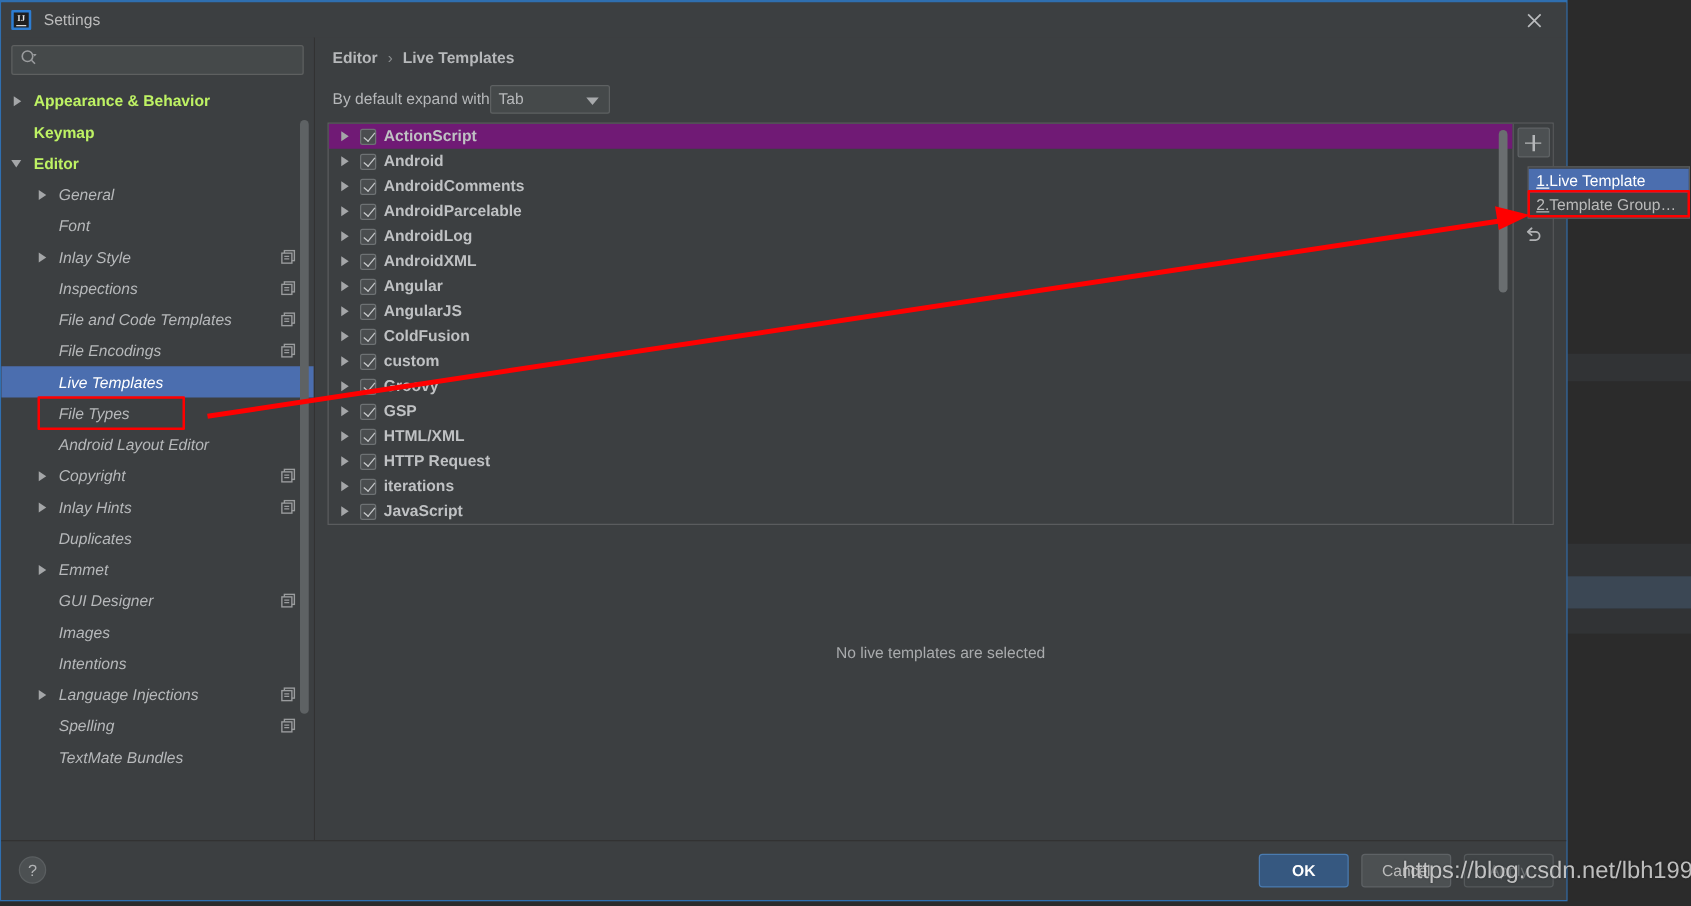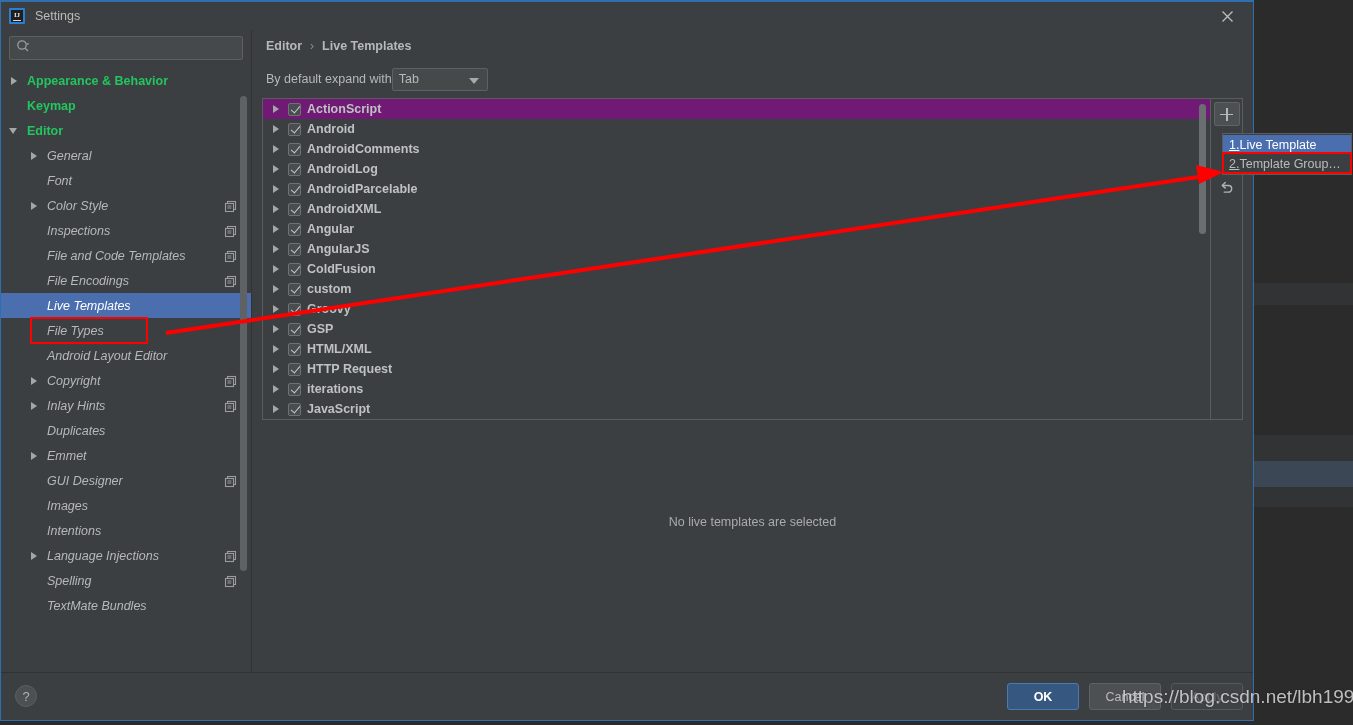--- a/index.html
+++ b/index.html
@@ -104,21 +104,21 @@
   }
   .tree-row .arrow.open::before {
     content: ""; position: absolute; left: 0px; top: 3px;
     border-top: 6px solid #a4a6a8;
     border-left: 4.5px solid transparent;
     border-right: 4.5px solid transparent;
   }
   .tree-row .label { font-size: 12.5px; color: #b6b8ba; }
   .tree-row.lvl0 { padding-left: 8px; }
   .tree-row.lvl1 { padding-left: 28px; font-style: italic; }
-  .tree-row.bold .label { font-weight: bold; color: #22c55e; }
+  .tree-row.bold .label { font-weight: bold; color: #bef264; }
   .tree-row.selected { background: #4b6eaf; }
   .tree-row.selected .label { color: #ffffff; }
   .tree-row .copy-icon { position: absolute; right: 14px; top: 6px; }
   .tree-row .spacer-arrow { width: 12px; flex: 0 0 12px; }
 
   
   .left-scrollbar {
     position: absolute; right: 2px; top: 66px; width: 7px; height: 475px;
     background: #5e6264; border-radius: 4px;
   }
@@ -345,21 +345,21 @@
             <div class="tree-row lvl1">
               <span class="arrow closed"></span>
               <span class="label" style="margin-left: 6px;">General</span>
             </div>
             <div class="tree-row lvl1">
               <span class="spacer-arrow"></span>
               <span class="label" style="margin-left: 6px;">Font</span>
             </div>
             <div class="tree-row lvl1">
               <span class="arrow closed"></span>
-              <span class="label" style="margin-left: 6px;">Color Style</span>
+              <span class="label" style="margin-left: 6px;">Inlay Style</span>
               <span class="copy-icon"><svg width="13" height="13" viewBox="0 0 13 13" aria-hidden="true">
                   <rect x="3.5" y="1.5" width="8" height="8" stroke="#9a9c9e" stroke-width="1.1" fill="none"></rect>
                   <rect x="1.5" y="3.5" width="8" height="8" stroke="#9a9c9e" stroke-width="1.1" fill="#3c3f41"></rect>
                   <path d="M3.4 6 h4 M3.4 8 h4" stroke="#9a9c9e" stroke-width="1"></path>
                 </svg></span>
             </div>
             <div class="tree-row lvl1">
               <span class="spacer-arrow"></span>
               <span class="label" style="margin-left: 6px;">Inspections</span>
               <span class="copy-icon"><svg width="13" height="13" viewBox="0 0 13 13" aria-hidden="true">
@@ -502,26 +502,26 @@
                   <span class="tpl-label">Android</span>
                 </div>
                 <div class="tpl-row">
                   <span class="tpl-arrow"></span>
                   <span class="chk"></span>
                   <span class="tpl-label">AndroidComments</span>
                 </div>
                 <div class="tpl-row">
                   <span class="tpl-arrow"></span>
                   <span class="chk"></span>
+                  <span class="tpl-label">AndroidParcelable</span>
+                </div>
+                <div class="tpl-row">
+                  <span class="tpl-arrow"></span>
+                  <span class="chk"></span>
                   <span class="tpl-label">AndroidLog</span>
-                </div>
-                <div class="tpl-row">
-                  <span class="tpl-arrow"></span>
-                  <span class="chk"></span>
-                  <span class="tpl-label">AndroidParcelable</span>
                 </div>
                 <div class="tpl-row">
                   <span class="tpl-arrow"></span>
                   <span class="chk"></span>
                   <span class="tpl-label">AndroidXML</span>
                 </div>
                 <div class="tpl-row">
                   <span class="tpl-arrow"></span>
                   <span class="chk"></span>
                   <span class="tpl-label">Angular</span>

